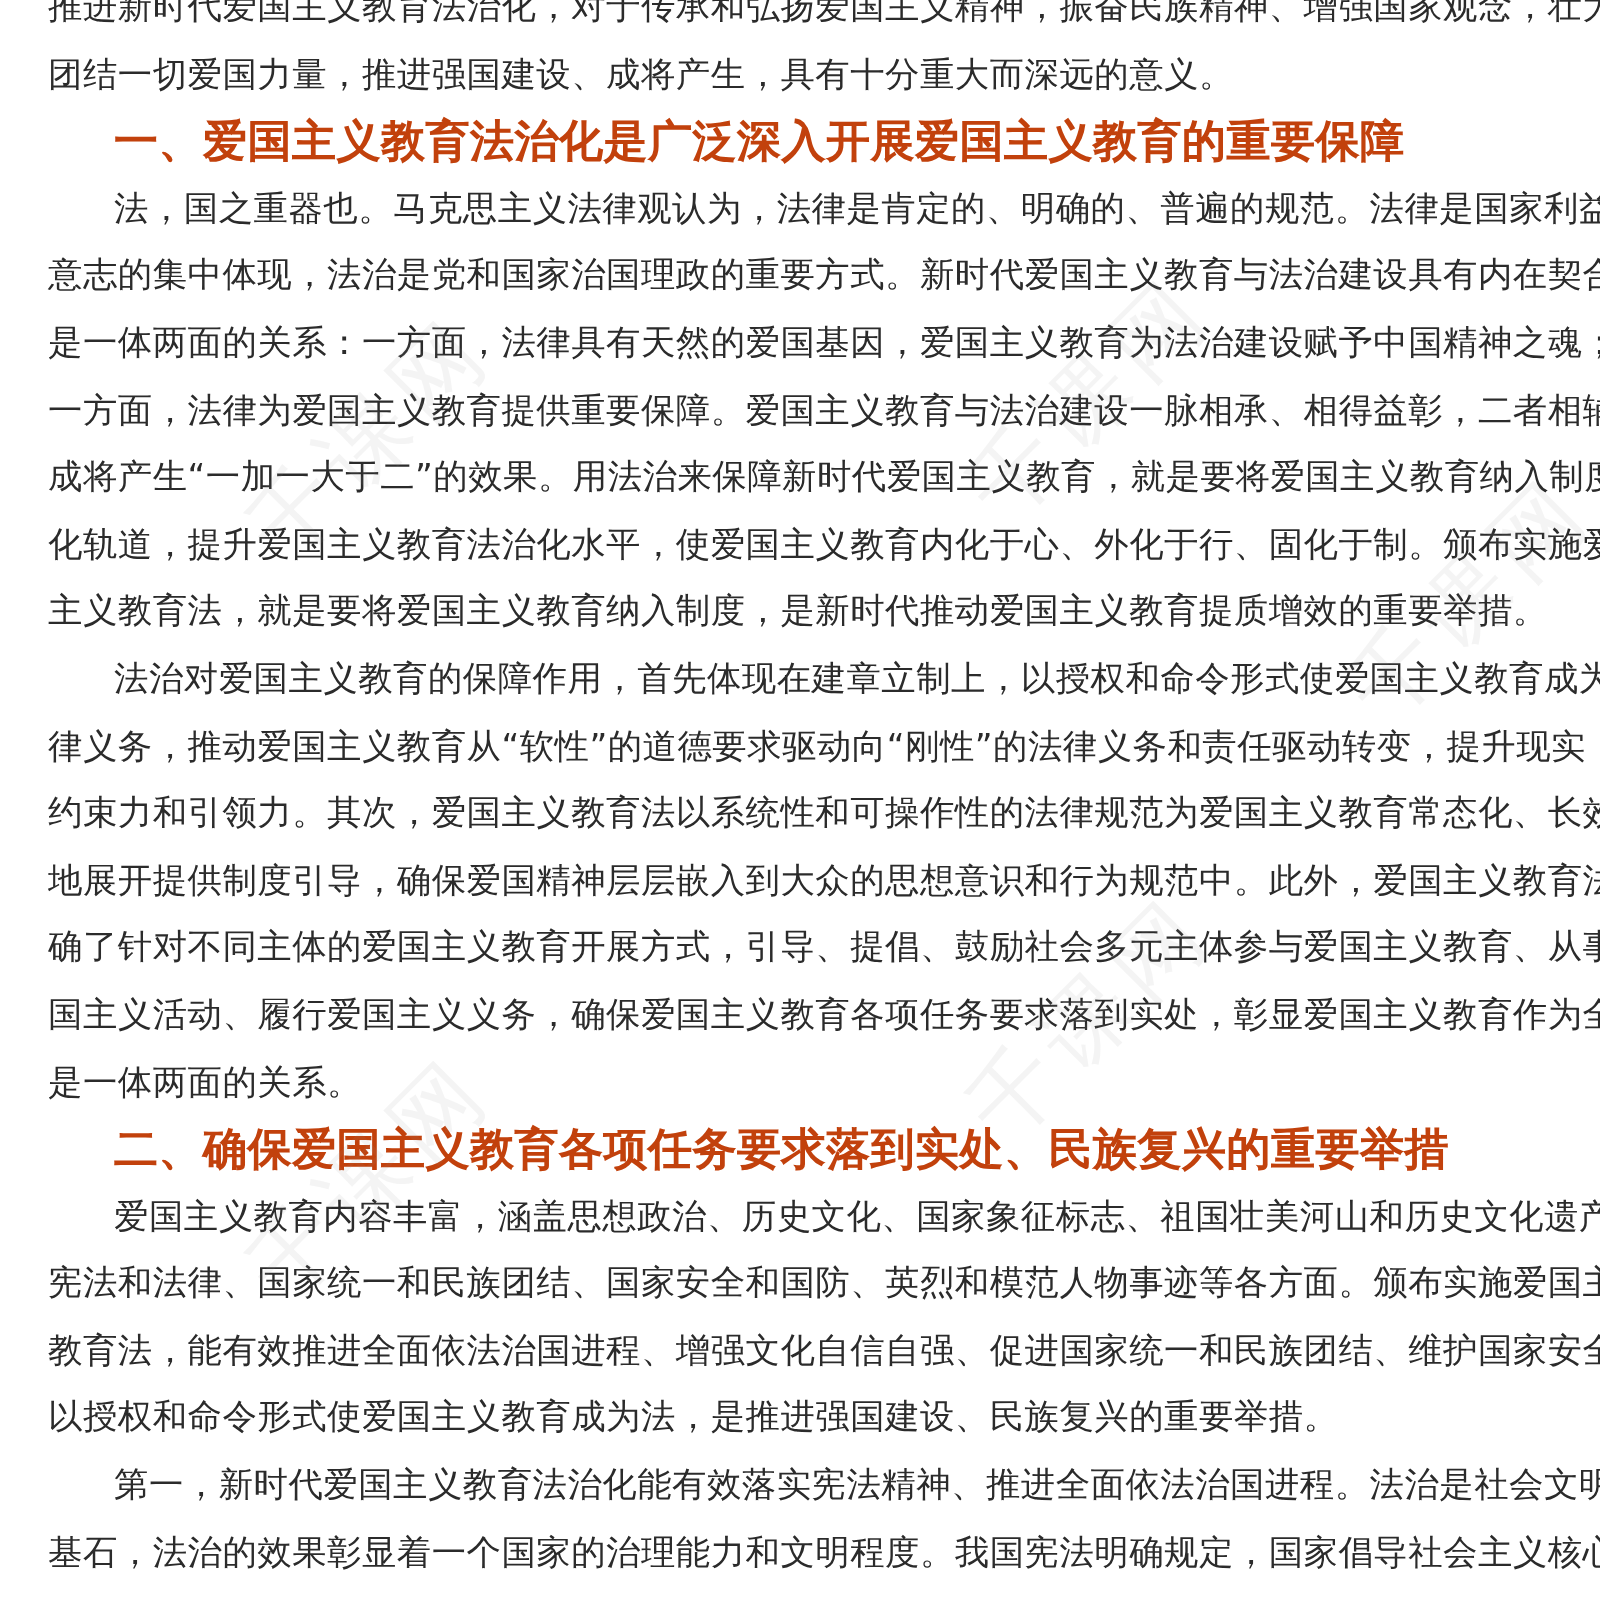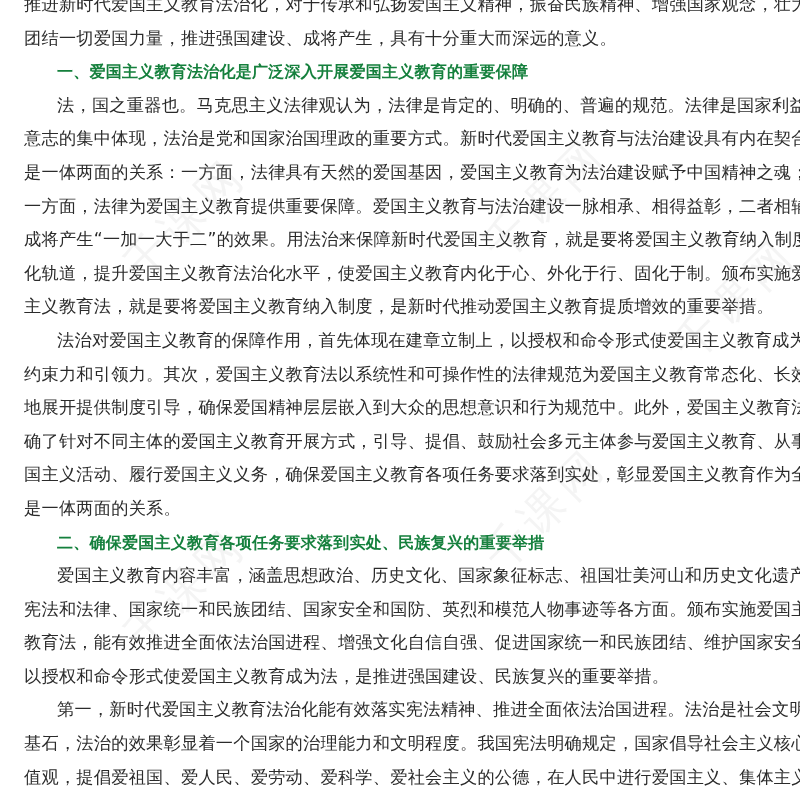--- a/index.html
+++ b/index.html
@@ -27,26 +27,26 @@
       font-size: 17.2px;
       line-height: 33.6px;
       letter-spacing: 0.25px;
       text-align: justify;
       text-align-last: left;
       word-break: break-all;
     }
     .heading {
       margin: 0;
       padding: 0 24px;
-      font-size: 16px;
+      font-size: 22px;
       line-height: 33.6px;
       font-weight: bold;
       text-indent: 33px;
       letter-spacing: 0.25px;
-      color: #15803d;
+      color: #c2410c;
     }
     .line { display: block; white-space: nowrap; }
     .watermark {
       position: absolute;
       font-size: 44px;
       color: rgba(150,150,150,0.10);
       transform: rotate(-45deg);
       pointer-events: none;
       white-space: nowrap;
       letter-spacing: 6px;
@@ -69,20 +69,21 @@
     <span class="line">意志的集中体现，法治是党和国家治国理政的重要方式。新时代爱国主义教育与法治建设具有内在契合性，</span>
     <span class="line">是一体两面的关系：一方面，法律具有天然的爱国基因，爱国主义教育为法治建设赋予中国精神之魂；另</span>
     <span class="line">一方面，法律为爱国主义教育提供重要保障。爱国主义教育与法治建设一脉相承、相得益彰，二者相辅相</span>
     <span class="line">成将产生“一加一大于二”的效果。用法治来保障新时代爱国主义教育，就是要将爱国主义教育纳入制度</span>
     <span class="line">化轨道，提升爱国主义教育法治化水平，使爱国主义教育内化于心、外化于行、固化于制。颁布实施爱国</span>
     <span class="line">主义教育法，就是要将爱国主义教育纳入制度，是新时代推动爱国主义教育提质增效的重要举措。</span>
   </p>
 
   <p class="para">
     <span class="line" style="padding-left:33px">法治对爱国主义教育的保障作用，首先体现在建章立制上，以授权和命令形式使爱国主义教育成为法</span>
+    <span class="line">律义务，推动爱国主义教育从“软性”的道德要求驱动向“刚性”的法律义务和责任驱动转变，提升现实</span>
     <span class="line">约束力和引领力。其次，爱国主义教育法以系统性和可操作性的法律规范为爱国主义教育常态化、长效化</span>
     <span class="line">地展开提供制度引导，确保爱国精神层层嵌入到大众的思想意识和行为规范中。此外，爱国主义教育法明</span>
     <span class="line">确了针对不同主体的爱国主义教育开展方式，引导、提倡、鼓励社会多元主体参与爱国主义教育、从事爱</span>
     <span class="line">国主义活动、履行爱国主义义务，确保爱国主义教育各项任务要求落到实处，彰显爱国主义教育作为全民</span>
     <span class="line">是一体两面的关系。</span>
   </p>
 
   <h2 class="heading">二、确保爱国主义教育各项任务要求落到实处、民族复兴的重要举措</h2>
 
   <p class="para">

